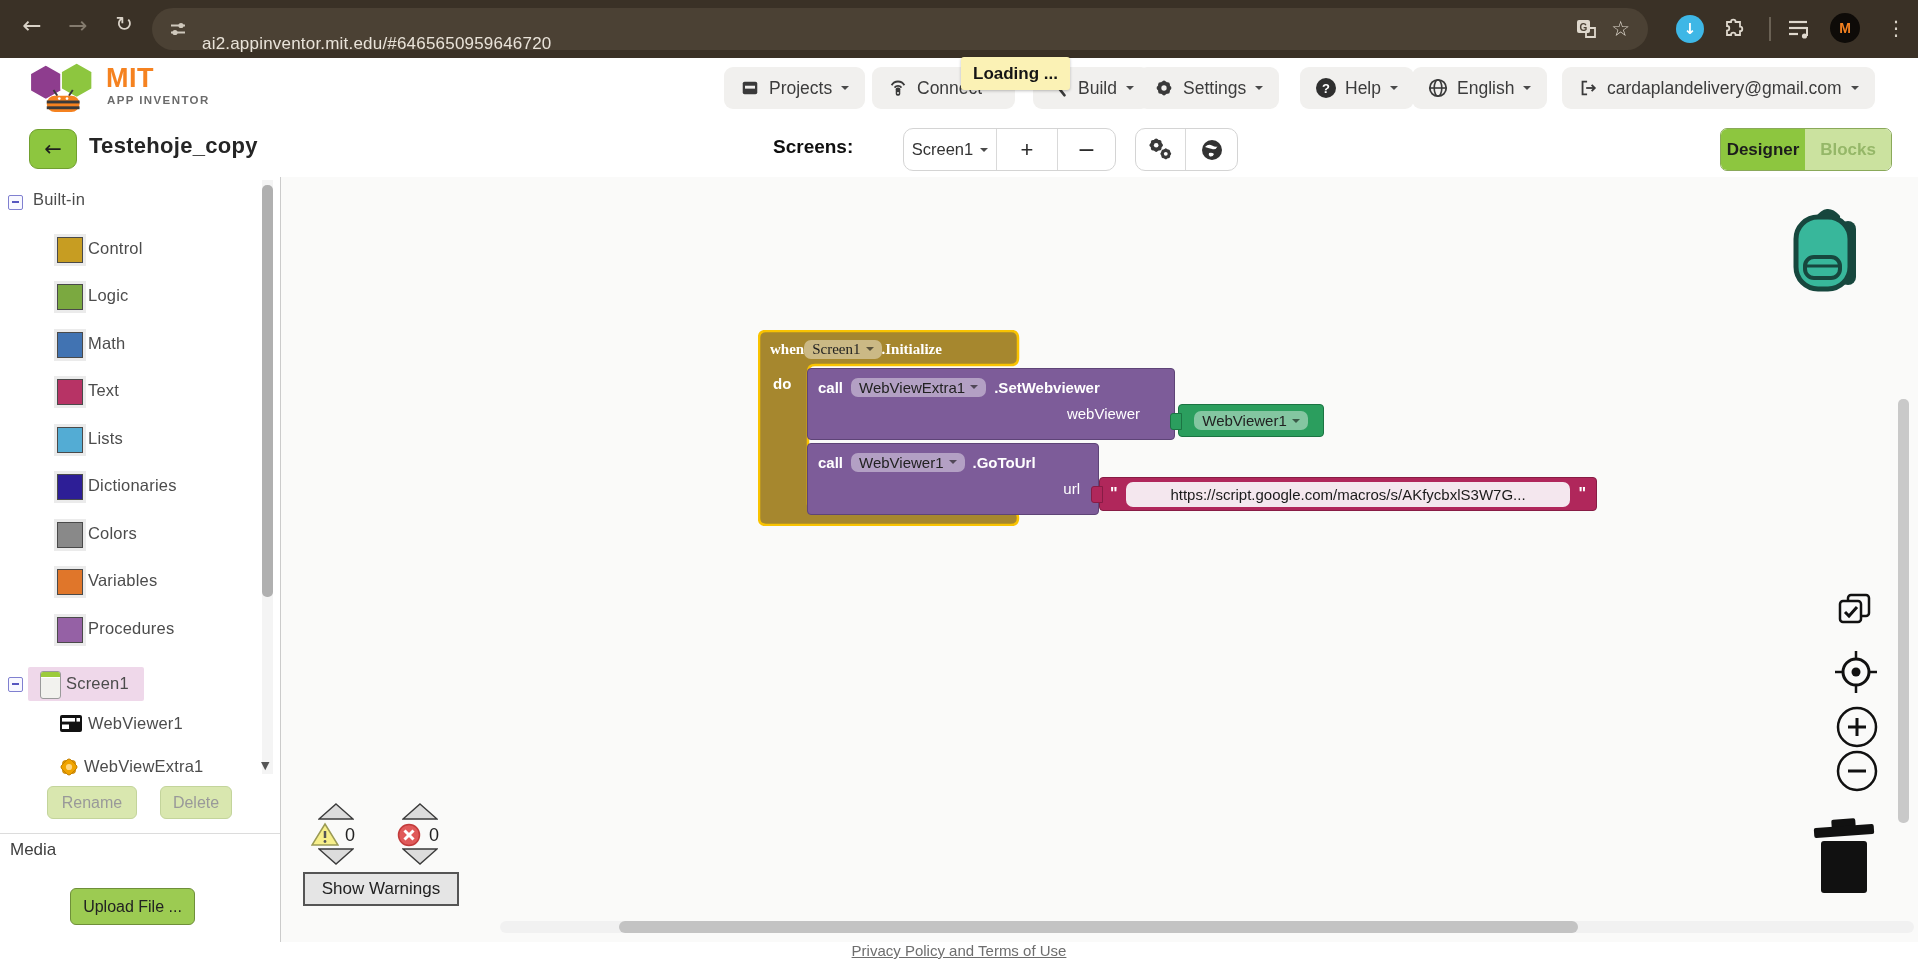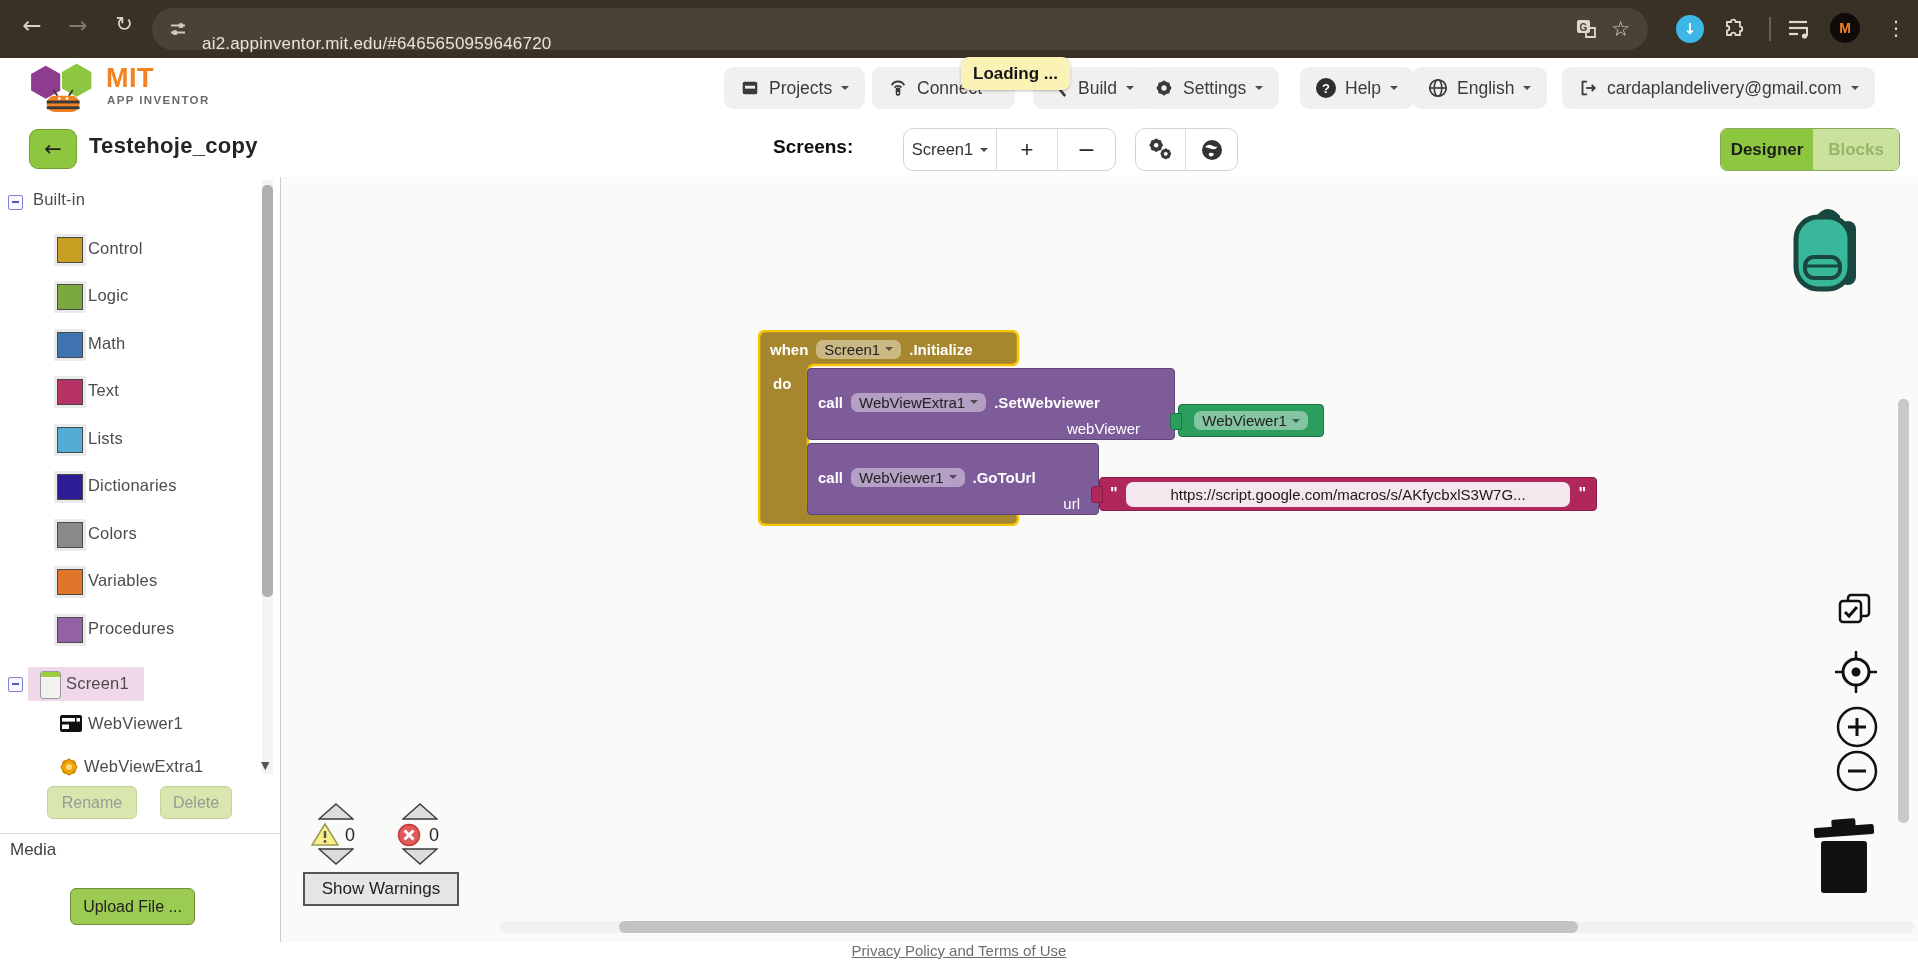--- a/index.html
+++ b/index.html
@@ -22,21 +22,21 @@
           background:#0E0B08;display:flex;align-items:center;justify-content:center;
           color:#F58220;font-weight:bold;font-size:14px;}
 
   
   .toolbar{position:absolute;left:0;top:58px;width:1918px;height:60px;background:#fff;border-bottom:1px solid #E4E4E4;}
   .menu-btn{position:absolute;top:9px;height:42px;background:#F1F0EE;border-radius:9px;
             display:flex;align-items:center;gap:9px;padding:0 16px;font-size:17.5px;color:#3C3C3C;cursor:pointer;}
   .caret{width:0;height:0;border:4.5px solid transparent;border-top-color:#4a4a4a;transform:translateY(2px);}
   .loading{position:absolute;left:961px;top:-1px;height:33px;display:flex;align-items:center;
            background:#FBF2B5;font-weight:bold;font-size:17px;color:#151515;padding:0 12px;
-           border-radius:8px;z-index:30;box-shadow:0 1px 3px rgba(0,0,0,.25);}
+           border-radius:3px;z-index:30;box-shadow:0 1px 3px rgba(0,0,0,.25);}
   .logo-mit{position:absolute;left:106px;top:5px;font-size:27px;font-weight:bold;color:#F58220;letter-spacing:.5px;}
   .logo-sub{position:absolute;left:107px;top:36px;font-size:11.5px;font-weight:bold;color:#6B6B6B;letter-spacing:1.4px;}
 
   
   .titlebar{position:absolute;left:0;top:118px;width:1918px;height:59px;background:#fff;border-bottom:1px solid #DFDFDF;}
   .backbtn{position:absolute;left:29px;top:11px;width:46px;height:38px;border-radius:9px;
            border:1px solid #71A02F;display:flex;align-items:center;justify-content:center;
            font-size:21px;color:#1E1E1E;cursor:pointer;}
   .ptitle{position:absolute;left:89px;top:15px;font-size:22px;font-weight:bold;color:#252525;letter-spacing:.3px;}
   .screenslbl{position:absolute;left:773px;top:18px;font-size:19px;font-weight:bold;color:#0F0F0F;}
@@ -63,21 +63,21 @@
   .upload{position:absolute;left:70px;top:711px;width:123px;height:35px;border-radius:6px;border:1px solid #6F8F3A;
           color:#222;font-size:16px;display:flex;align-items:center;justify-content:center;cursor:pointer;}
 
   
   .canvas{position:absolute;left:281px;top:177px;width:1637px;height:765px;background:#FAFAF9;overflow:hidden;}
   .blocktxt{font-size:15px;color:#fff;font-weight:bold;white-space:nowrap;}
   .dd{display:inline-flex;align-items:center;gap:5px;background:rgba(255,255,255,.42);
       border-radius:7px;padding:1px 8px;font-size:15px;font-weight:normal;color:#222;cursor:pointer;white-space:nowrap;}
   .dd::after{content:"";width:0;height:0;border:4px solid transparent;border-top-color:rgba(0,0,0,.55);transform:translateY(2px);}
   .pblock{position:absolute;border:1px solid #5E4477;border-radius:4px;box-sizing:border-box;cursor:grab;}
-  .prow1{display:flex;align-items:center;gap:8px;height:36px;padding-left:10px;margin-top:15px;}
+  .prow1{display:flex;align-items:center;gap:8px;height:36px;padding-left:10px;}
   .prow2{display:flex;align-items:flex-start;justify-content:flex-end;height:35px;}
   .gblock{position:absolute;border:1px solid #1B7443;border-radius:4px;box-sizing:border-box;
           display:flex;align-items:center;justify-content:center;cursor:grab;}
   .gblock .tab,.tblock .tab{position:absolute;left:-9px;top:8px;width:10px;height:15px;border-radius:3px 0 0 3px;}
   .tblock{position:absolute;border:1px solid #871C45;border-radius:4px;box-sizing:border-box;
           display:flex;align-items:center;gap:8px;padding:0 10px;cursor:grab;}
   .tfield{flex:1;height:25px;background:#F4E7EE;border-radius:7px;display:flex;align-items:center;
           justify-content:center;font-size:15px;color:#1a1a1a;overflow:hidden;white-space:nowrap;}
   .quote{font-size:16px;font-weight:bold;color:#fff;}
   .tri{position:absolute;cursor:pointer;}
@@ -261,21 +261,21 @@
       <div class="seg" style="width:51px;">
         <svg width="24" height="24" viewBox="0 0 24 24">
           <circle cx="12" cy="12" r="10" fill="#333"></circle>
           <path d="M5 9 q3.5 -3.5 7 -1.5 t5.5 1 q-1.5 3.5 -5.5 2.5 t-7 -2 Z" fill="#fff"></path>
           <path d="M9 15 q3 -1 5 1 q-1 3 -4 2.5 q-2 -1.5 -1 -3.5 Z" fill="#fff"></path>
         </svg>
       </div>
     </div>
 
     <div class="toggle">
-      <div class="tg" style="width: 92px; color: rgb(28, 28, 28); background-color: rgb(141, 198, 63);">Designer</div>
+      <div class="tg" style="width: 84px; color: rgb(28, 28, 28); background-color: rgb(141, 198, 63);">Designer</div>
       <div class="tg" style="width: 86px; color: rgb(149, 183, 104); background-color: rgb(203, 226, 159);">Blocks</div>
     </div>
   </div>
 
   <div class="sidebar">
     <div class="boxminus" style="left:8px;top:18px;"></div>
     <span class="tree-lbl abs" style="left:33px;top:13px;">Built-in</span>
 
     <div class="prow" style="top:59px;">
       <span class="swatch" style="background-color: rgb(199, 157, 34);"></span>
@@ -348,21 +348,21 @@
     <div class="abs" style="left:0;top:656px;width:280px;height:1px;background:#DCDCDC;"></div>
     <span class="abs" style="left:10px;top:663px;font-size:17px;color:#3F3F3F;">Media</span>
     <div class="upload" style="background-color: rgb(156, 203, 82);">Upload File ...</div>
   </div>
 
   <div class="canvas">
 
     <svg class="abs" style="left:477px;top:153px;cursor:grab;" width="262" height="196" viewBox="0 0 262 196">
       <path d="M8,1 H253 Q260,1 260,8 V28 Q260,35 253,35 H57 Q50,35 50,42 V174 Q50,181 57,181 H253 Q260,181 260,188 Q260,195 253,195 H8 Q1,195 1,188 V8 Q1,1 8,1 Z" stroke="#F9C301" stroke-width="2.5" fill="#A6872E"></path>
     </svg>
-    <div class="abs flexc" style="left:489px;top:158px;height:28px;gap:8px;">
+    <div class="abs flexc" style="left:489px;top:158px;height:28px;font-family:Liberation Serif, serif;">
       <span class="blocktxt">when</span>
       <span class="dd">Screen1</span>
       <span class="blocktxt">.Initialize</span>
     </div>
     <span class="abs blocktxt" style="left:492px;top:198px;">do</span>
 
     <div class="pblock" style="left: 526px; top: 191px; width: 368px; height: 72px; background-color: rgb(125, 92, 153);">
       <div class="prow1">
         <span class="blocktxt">call</span>
         <span class="dd">WebViewExtra1</span>

